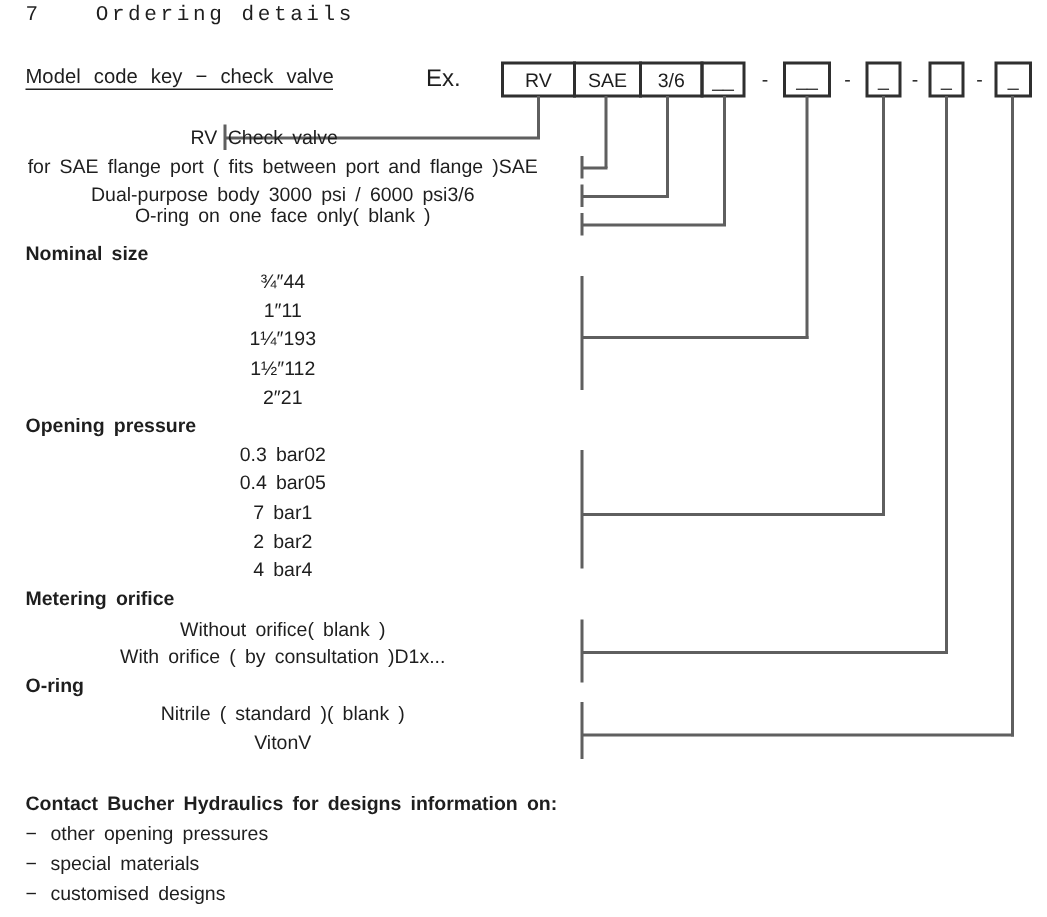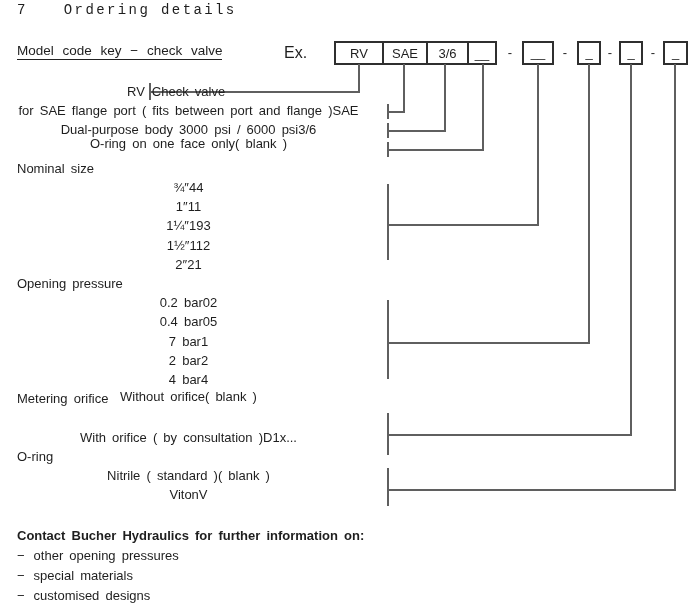--- a/index.html
+++ b/index.html
@@ -19,21 +19,21 @@
   .cell:first-child{margin-left:0;}
   .sbox{position:absolute;top:41px;box-sizing:border-box;height:24px;border:2px solid #2f2f2f;
         text-align:center;font-size:13px;line-height:19px;}
   .dash{position:absolute;top:41px;width:12px;height:24px;line-height:24px;text-align:center;font-size:13px;}
   
   .line{position:absolute;background:#5f5f5f;}
   
   .row{position:absolute;left:17px;width:343px;display:flex;justify-content:center;
        align-items:baseline;font-size:13px;word-spacing:2.5px;white-space:nowrap;height:18px;}
   .row .code{text-align:right;}
-  .hdr{font-weight:normal;justify-content:flex-start;}
+  .hdr{font-weight:bold;justify-content:flex-start;}
   .rv-code{position:absolute;left:110px;top:0;}
   
   .f-head{position:absolute;left:17px;top:528px;font-size:13px;font-weight:bold;word-spacing:2.5px;white-space:nowrap;}
   .f-item{position:absolute;left:17px;display:flex;gap:9px;font-size:13px;word-spacing:2.5px;white-space:nowrap;}
 </style>
 </head>
 <body>
 
 <div class="page">
 
@@ -126,21 +126,21 @@
   </div>
   <div class="row" style="top:257px">
     <span>2″</span>
     <span class="code">21</span>
   </div>
 
   <div class="row hdr" style="top:276px">
     <span>Opening pressure</span>
   </div>
   <div class="row" style="top:295px">
-    <span>0.2 bar</span>
+    <span>0.3 bar</span>
     <span class="code">02</span>
   </div>
   <div class="row" style="top:314px">
     <span>0.4 bar</span>
     <span class="code">05</span>
   </div>
   <div class="row" style="top:334px">
     <span>7 bar</span>
     <span class="code">1</span>
   </div>
@@ -149,42 +149,42 @@
     <span class="code">2</span>
   </div>
   <div class="row" style="top:372px">
     <span>4 bar</span>
     <span class="code">4</span>
   </div>
 
   <div class="row hdr" style="top:391px">
     <span>Metering orifice</span>
   </div>
-  <div class="row" style="top:389px">
+  <div class="row" style="top:412px">
     <span>Without orifice</span>
     <span class="code">( blank )</span>
   </div>
   <div class="row" style="top:430px">
     <span>With orifice ( by consultation )</span>
     <span class="code">D1x...</span>
   </div>
 
   <div class="row hdr" style="top:449px">
     <span>O-ring</span>
   </div>
   <div class="row" style="top:468px">
     <span>Nitrile ( standard )</span>
     <span class="code">( blank )</span>
   </div>
   <div class="row" style="top:487px">
     <span>Viton</span>
     <span class="code">V</span>
   </div>
 
-  <div class="f-head">Contact Bucher Hydraulics for further information on:</div>
+  <div class="f-head">Contact Bucher Hydraulics for designs information on:</div>
   <div class="f-item" style="top:548px">
     <span>−</span>
     <span>other opening pressures</span>
   </div>
   <div class="f-item" style="top:568px">
     <span>−</span>
     <span>special materials</span>
   </div>
   <div class="f-item" style="top:588px">
     <span>−</span>

